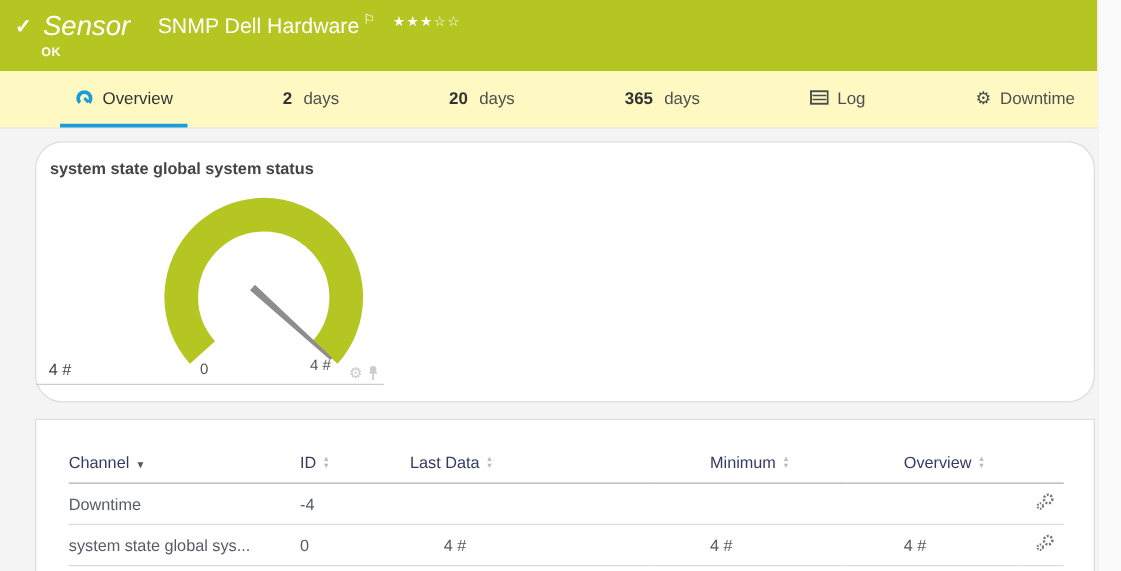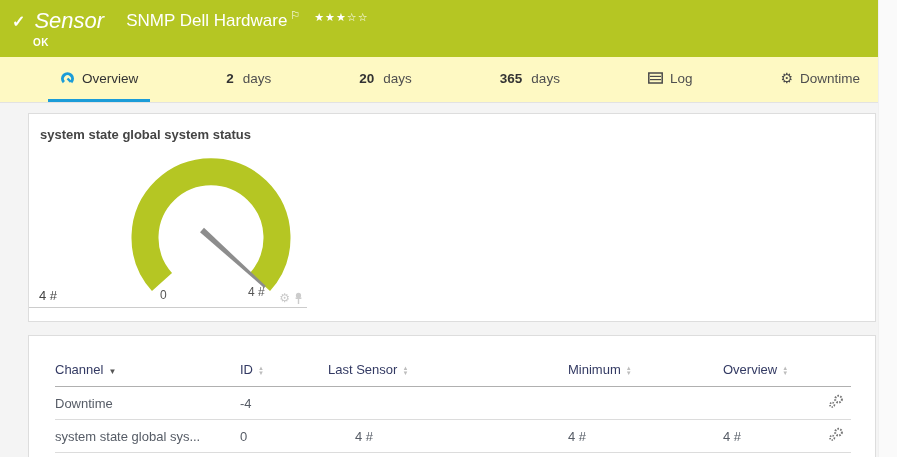--- a/index.html
+++ b/index.html
@@ -29,21 +29,21 @@
   .tab { display: flex; align-items: center; gap: 7px; padding: 0 12px;
     font-size: 13.5px; color: #4f4f4f; cursor: pointer; border-bottom: 3px solid transparent; }
   .tab .num { font-weight: bold; color: #333333; margin-right: 2px; }
   .tab.active { color: #333333; border-bottom: 3px solid #1b9cd8; }
   .tab .ticon { display: inline-flex; align-items: center; }
   .gear-glyph { font-size: 14px; color: #4a4a4a; }
 
   
   .content { position: absolute; left: 0; top: 103px; width: 878px; height: 354px; background: #f4f4f4; }
   .panel { position: absolute; left: 28px; width: 848px; background: #ffffff; border: 1px solid #dddddd; }
-  .gauge-panel { top: 10px; height: 209px; }
+  .gauge-panel { top: 10px; height: 209px; border-radius: 22px; }
   .table-panel { top: 232px; height: 160px; }
 
   
   .gauge-tile { position: relative; width: 278px; height: 194px; border-bottom: 1px solid #cccccc; }
   .gauge-title { padding: 13px 0 0 11px; font-size: 13px; font-weight: 600; color: #444444; }
   .gauge-svg { position: absolute; left: 0; top: 32px; }
   .gauge-value { position: absolute; left: 10px; bottom: 4px; font-size: 13px; color: #444444; }
   .gauge-actions { position: absolute; right: 4px; bottom: 2px; display: flex; gap: 4px; align-items: center; }
   .mini-gear { font-size: 12px; color: #c9c9c9; }
 
@@ -160,21 +160,21 @@
             <th>
               <span>Channel</span><span class="sort-caret">▼</span>
             </th>
             <th>
               <span>ID</span><span class="sort-both">
                   <span>▲</span>
                   <span>▼</span>
                 </span>
             </th>
             <th>
-              <span>Last Sensor</span><span class="sort-both">
+              <span>Last Data</span><span class="sort-both">
                   <span>▲</span>
                   <span>▼</span>
                 </span>
             </th>
             <th class="pad45">
               <span>Minimum</span><span class="sort-both">
                   <span>▲</span>
                   <span>▼</span>
                 </span>
             </th>

